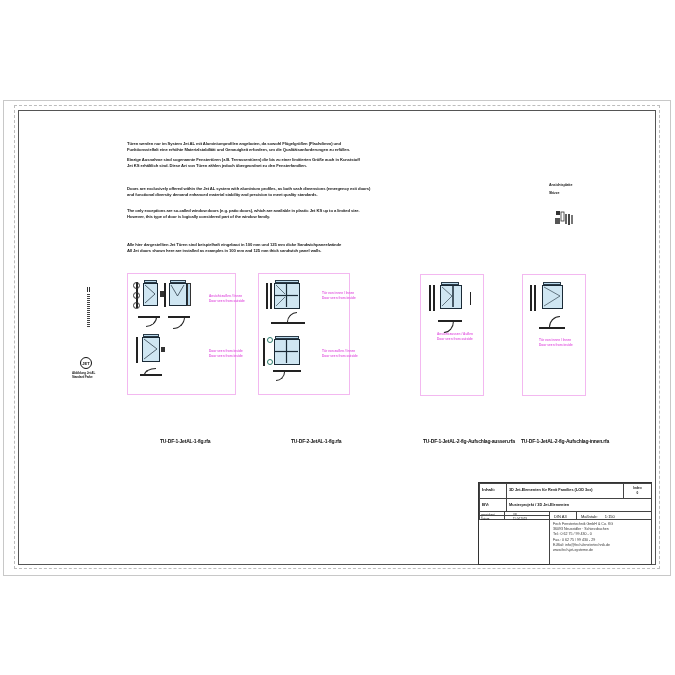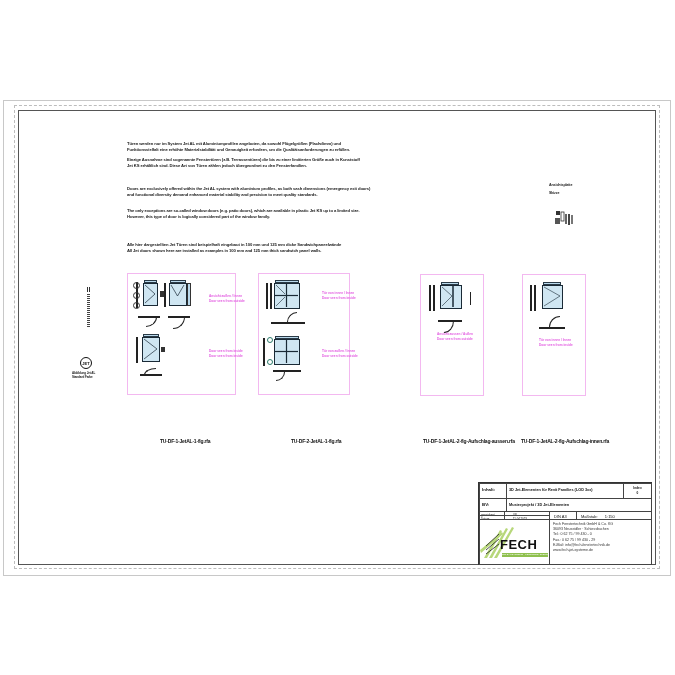--- a/index.html
+++ b/index.html
@@ -259,38 +259,20 @@
     <span class="tb-small" style="font-size:2.8px;">11.04.2023</span>
   </div>
   <div class="tb-cell" style="left:70px; top:28px; width:28px; height:9px; padding:2px 4px;">
     <span style="font-size:4px;">DIN A3</span>
   </div>
   <div class="tb-cell" style="left:97px; top:28px; width:76px; height:9px; padding:2px 4px; white-space:nowrap;">
     <span style="font-size:4px;">Maßstab:</span>
     <span style="font-size:4px; margin-left:6px;">1:150</span>
   </div>
 
-  <div class="tb-cell" style="left:0; top:36px; width:71px; height:46px; overflow:hidden;">
-    <svg width="70" height="44" viewBox="0 0 70 44" style="position:absolute; left:0; top:0;">
-      <g fill="#b7d77a">
-        <polygon points="4,38 20,10 22,11 7,38"></polygon>
-        <polygon points="9,38 26,8 28,9 12,38"></polygon>
-        <polygon points="14,38 32,7 34,8 17,38"></polygon>
-        <polygon points="0,30 22,12 23,14 1,33"></polygon>
-      </g>
-      <g stroke="#222" stroke-width="0.8">
-        <line x1="6" y1="26" x2="19" y2="14"></line>
-        <line x1="6" y1="30" x2="19" y2="19"></line>
-        <line x1="6" y1="34" x2="19" y2="24"></line>
-      </g>
-    </svg>
-    <div class="abs" style="left:20px; top:17px; font-size:13px; font-weight:bold; color:#111; letter-spacing:0.5px;">FECH</div>
-    <div class="abs" style="left:22px; top:33px; width:46px; height:4px; background:#8fc04e;"></div>
-    <div class="abs" style="left:22px; top:33px; font-size:2.4px; color:#fff; white-space:nowrap;">JET BAUSYSTEME · FENSTERSYSTEME</div>
-  </div>
   <div class="tb-cell" style="left:70px; top:36px; width:103px; height:46px; padding:2px 3px;">
     <div class="tb-addr">Fech Fenstertechnik GmbH &amp; Co. KG</div>
     <div class="tb-addr">36093 Neuseidler · Schiessbuchen</div>
     <div class="tb-addr">Tel.: 0 62 75 / 99 430 - 0</div>
     <div class="tb-addr">Fax.: 0 62 75 / 99 430 - 29</div>
     <div class="tb-addr">E-Mail: info@fech-fenstertechnik.de</div>
     <div class="tb-addr">www.fech-jet-systeme.de</div>
   </div>
 </div>
 

